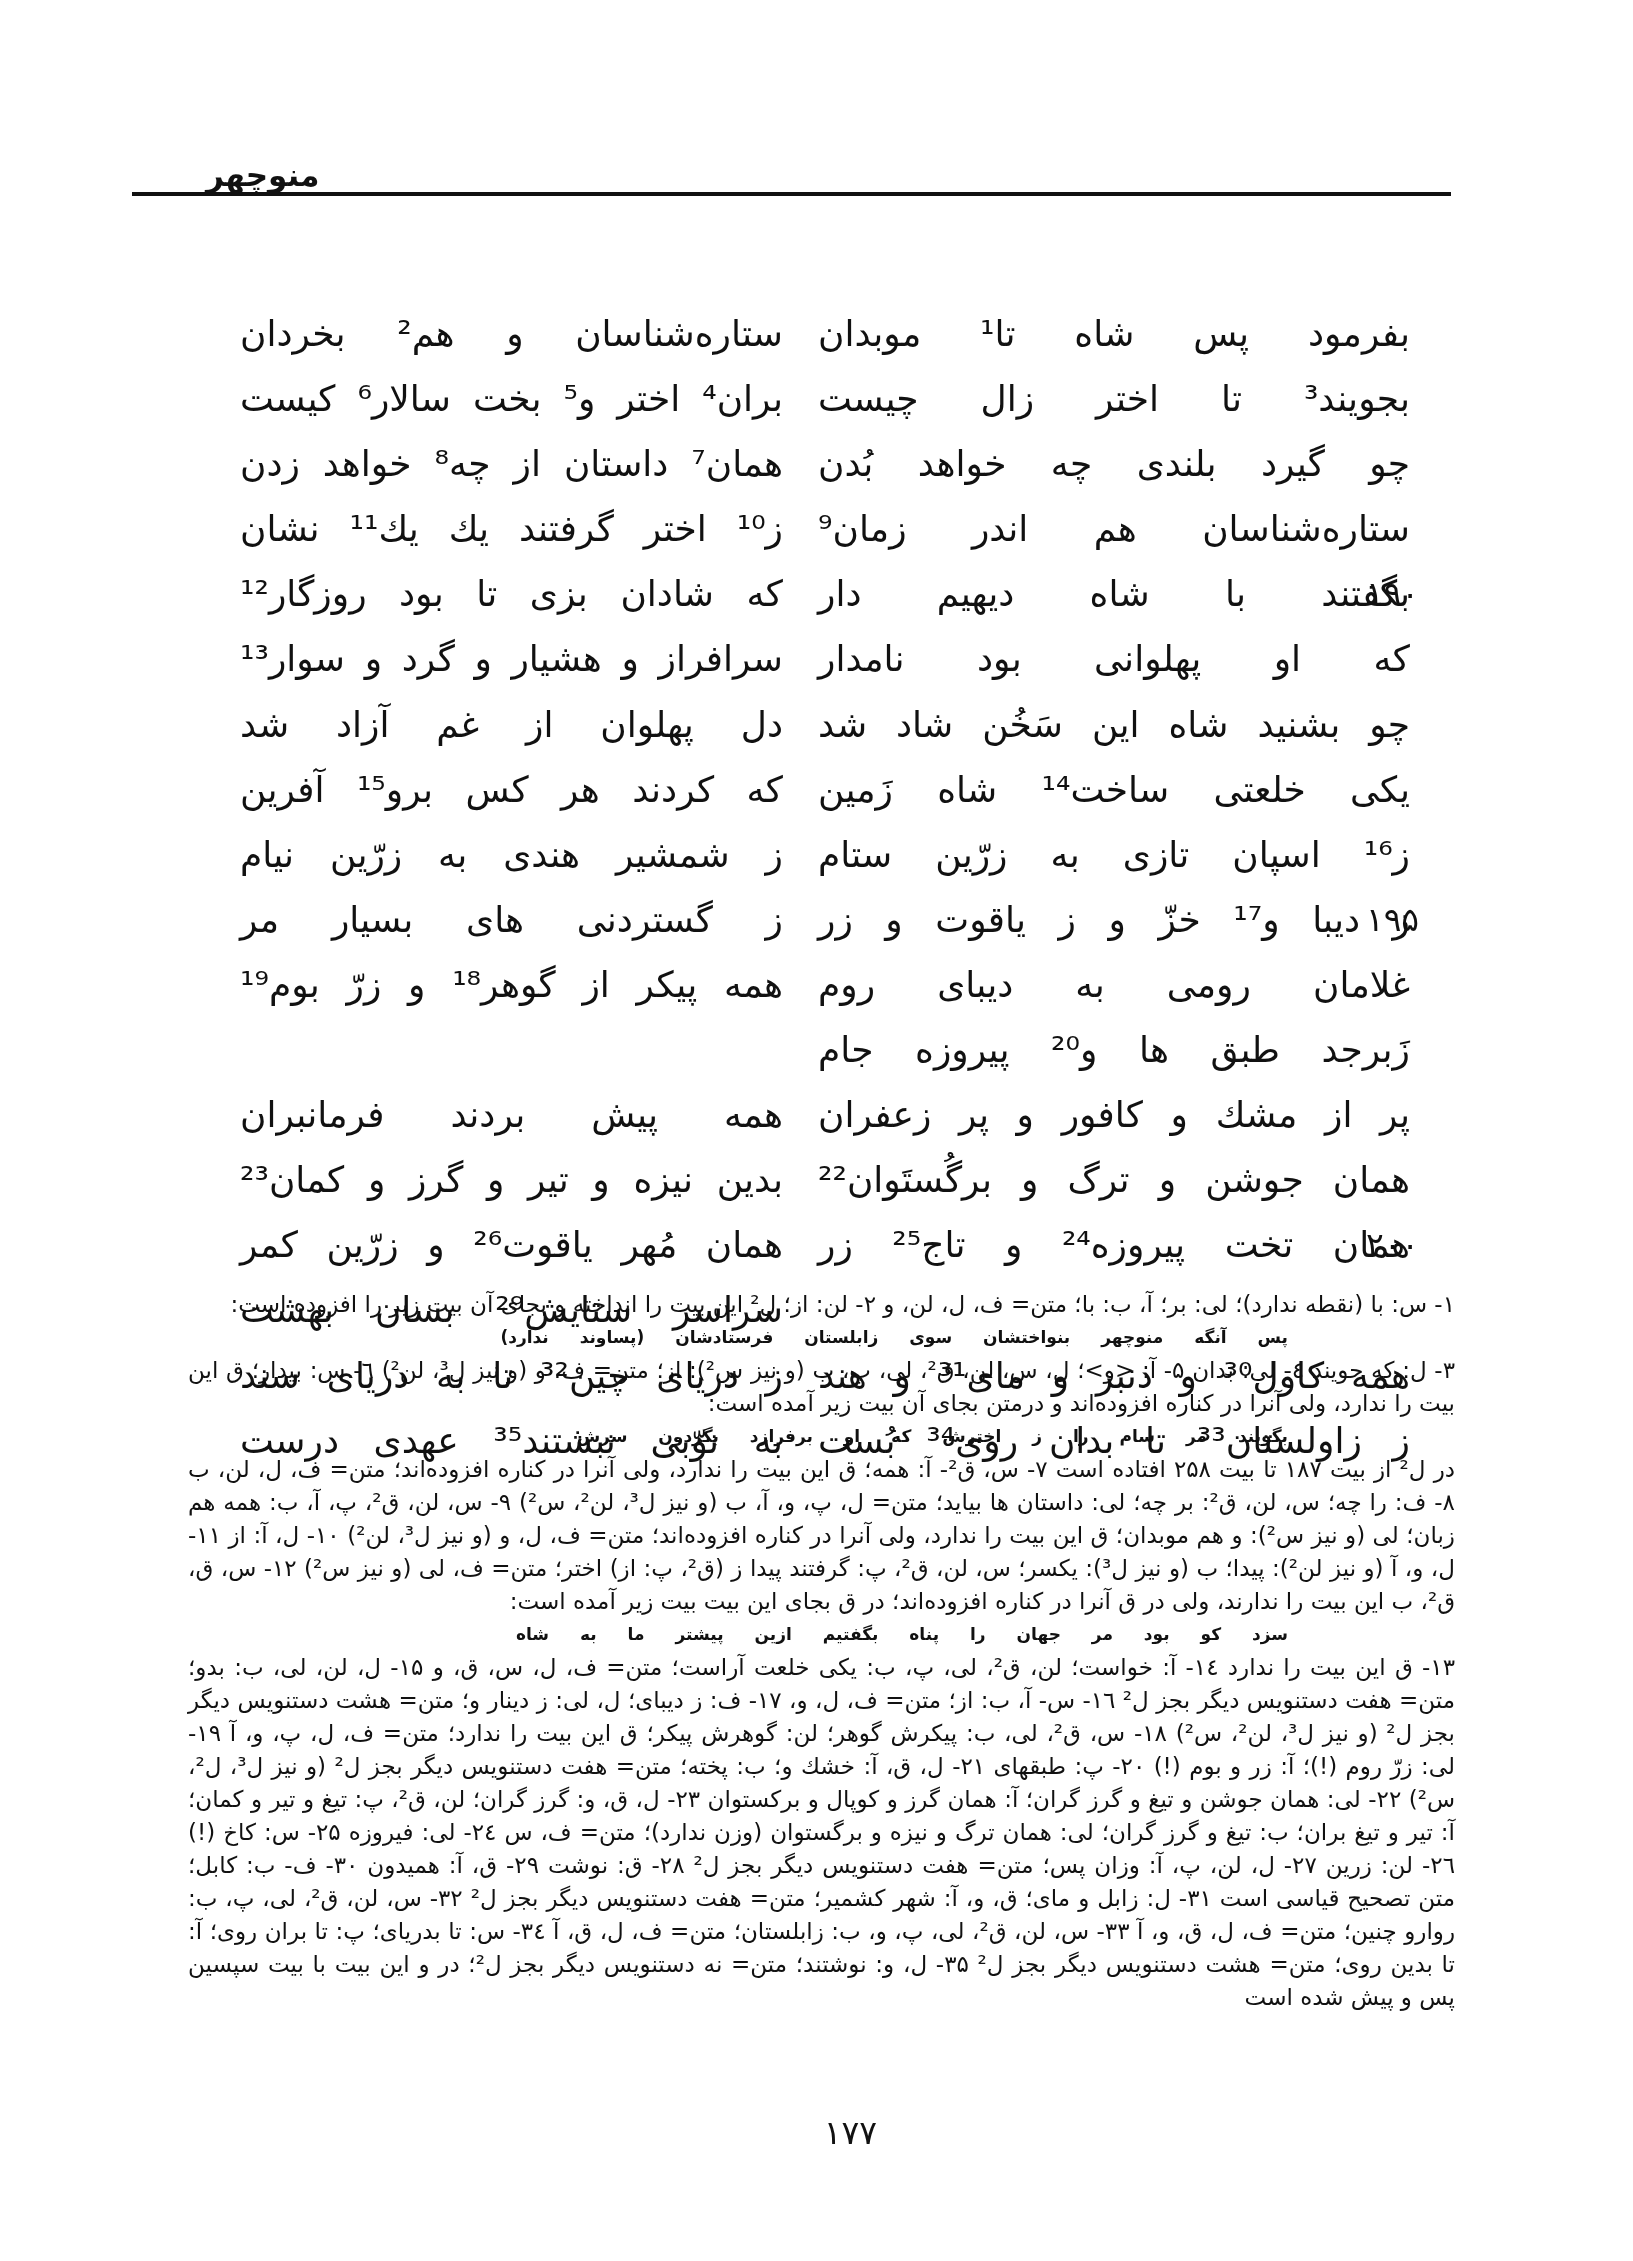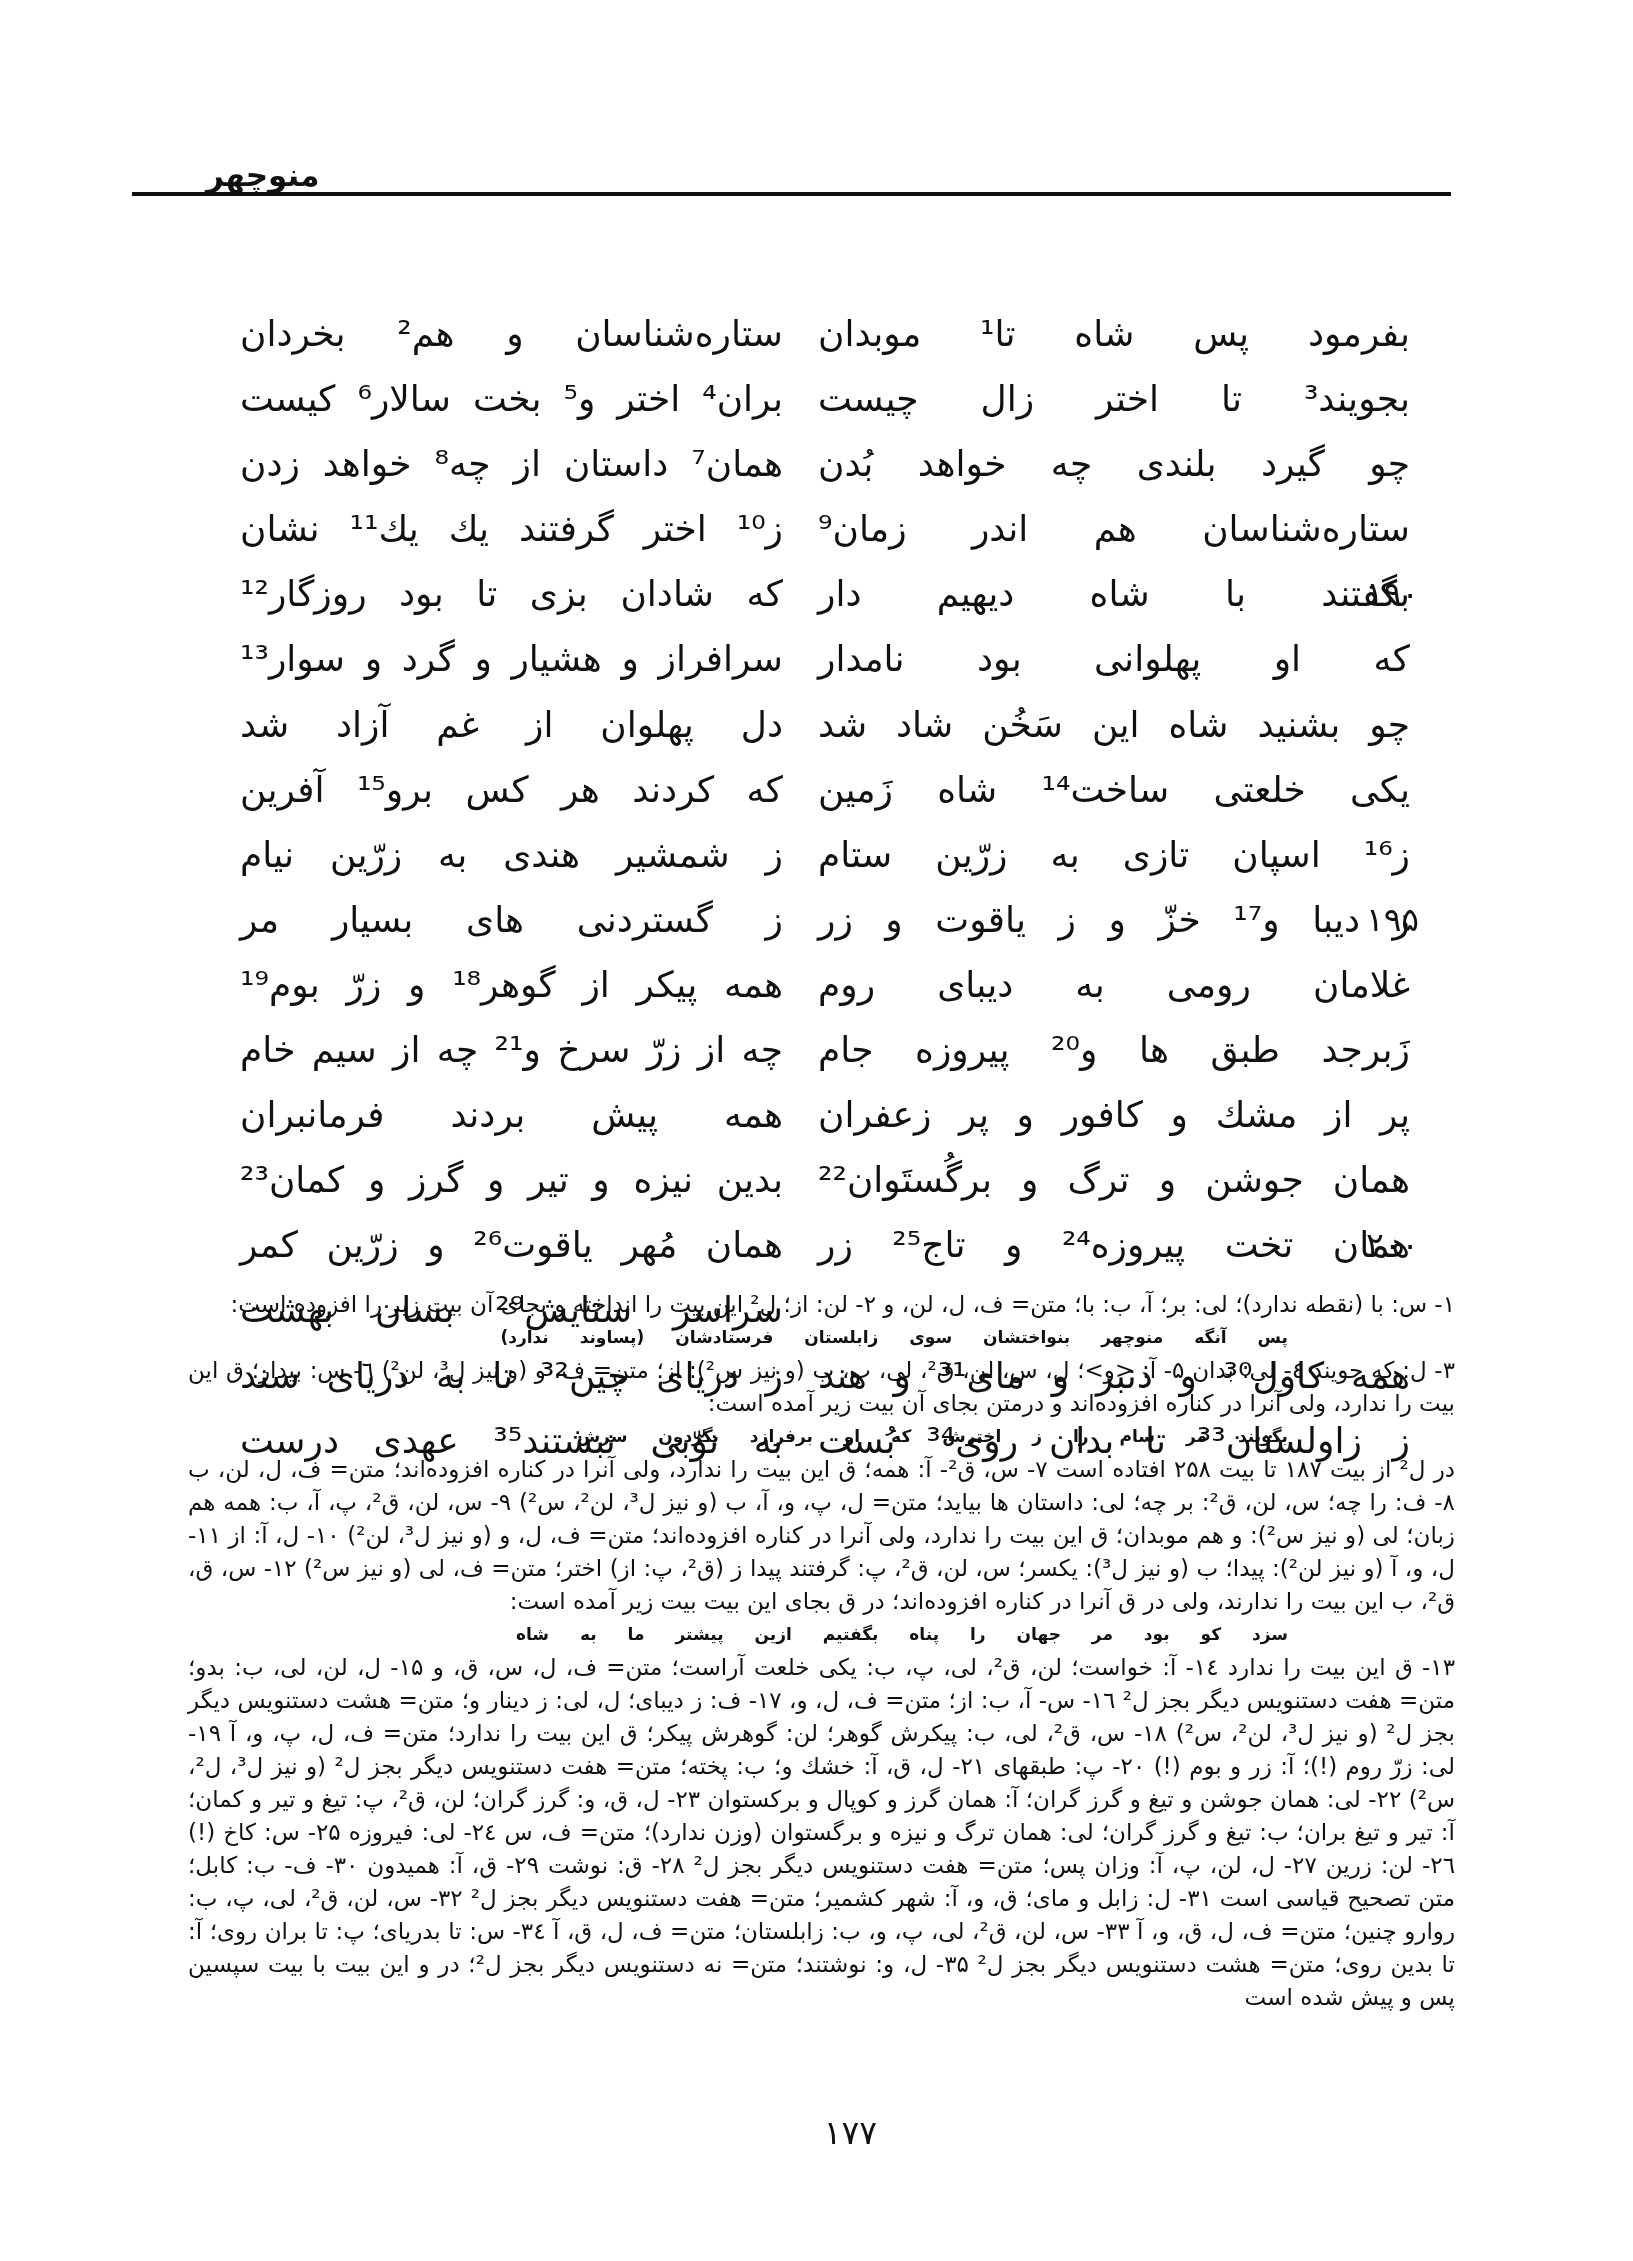--- a/index.html
+++ b/index.html
@@ -83,21 +83,20 @@
         <div class="hemistich hem-left">ز گستردنی های بسیار مر</div>
       </div>
       <div class="verse-row" style="top: 651px; left: 0px; width: 1633px;">
         <div class="verse-num"></div>
         <div class="hemistich hem-right">غلامان رومی به دیبای روم</div>
         <div class="hemistich hem-left">همه پیکر از گوهر¹⁸ و زرّ بوم¹⁹</div>
       </div>
       <div class="verse-row" style="top: 716px; left: 0px; width: 1633px;">
         <div class="verse-num"></div>
         <div class="hemistich hem-right">زَبرجد طبق ها و²⁰ پیروزه جام</div>
-        <div class="hemistich hem-left">چه از زرّ سرخ و²¹ چه از سیم خام</div>
       </div>
       <div class="verse-row" style="top: 781px; left: 0px; width: 1633px;">
         <div class="verse-num"></div>
         <div class="hemistich hem-right">پر از مشك و کافور و پر زعفران</div>
         <div class="hemistich hem-left">همه پیش بردند فرمانبران</div>
       </div>
       <div class="verse-row" style="top: 846px; left: 0px; width: 1633px;">
         <div class="verse-num"></div>
         <div class="hemistich hem-right">همان جوشن و ترگ و برگُستَوان²²</div>
         <div class="hemistich hem-left">بدین نیزه و تیر و گرز و کمان²³</div>

